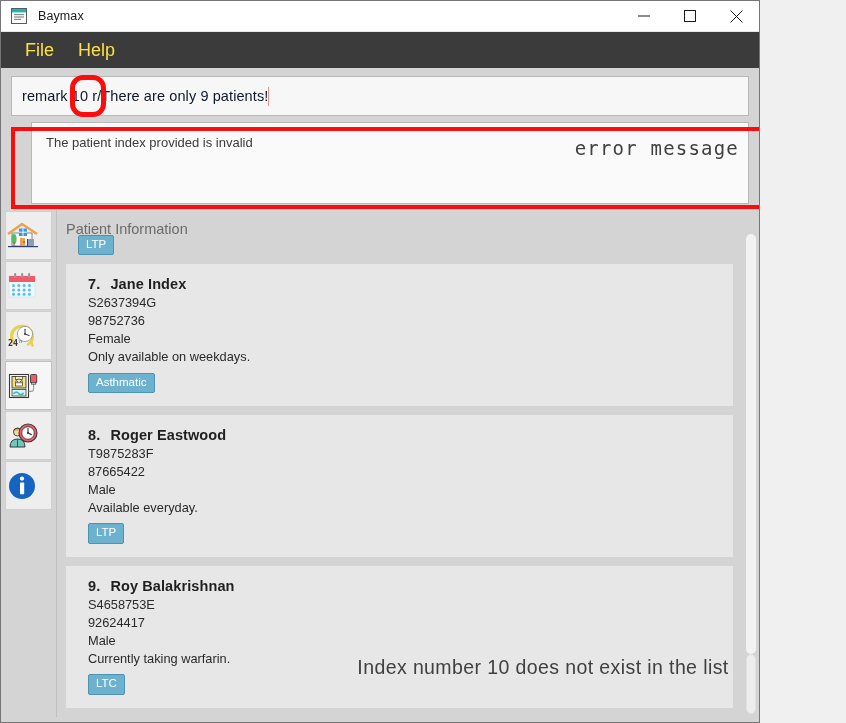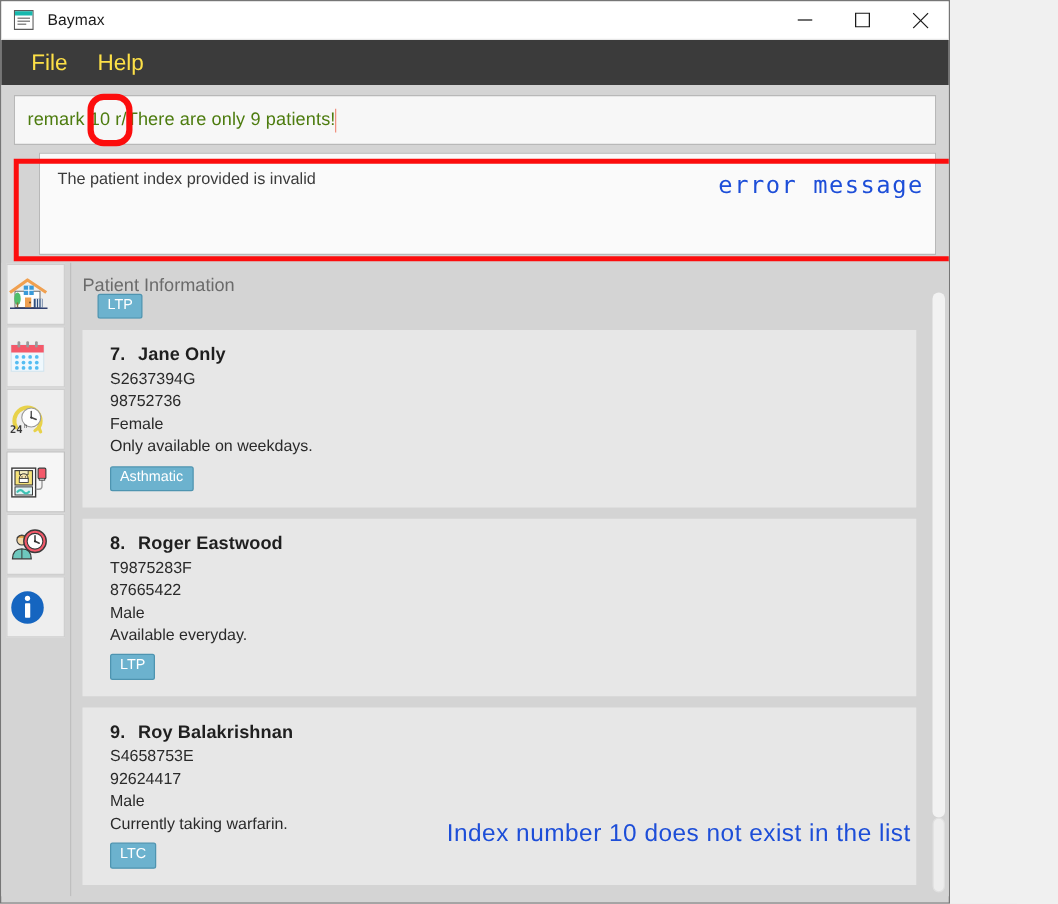--- a/index.html
+++ b/index.html
@@ -77,21 +77,21 @@
     height: 40px;
     background: #f7f7f7;
     border: 1px solid #b8b8b8;
     display: flex;
     align-items: center;
     padding: 0 10px;
     position: relative;
   }
   #command-text {
     font-size: 14.5px;
-    color: #4d7c0f;
+    color: #0f172a;
     white-space: pre;
     letter-spacing: .1px;
   }
   #command-caret {
     width: 1px;
     height: 19px;
     background: #f0917f;
     margin-left: 0px;
   }
 
@@ -131,21 +131,21 @@
     top: 74px;
     width: 36px;
     height: 42px;
     border: 5px solid #fc0d0d;
     border-radius: 13px;
     z-index: 45;
     pointer-events: none;
   }
   .anno-label {
     position: absolute;
-    color: #1d4ed8;
+    color: #404040;
     font-family: "DejaVu Sans Mono", monospace;
     z-index: 50;
     pointer-events: none;
   }
   #anno-error-label {
     right: 20px;
     top: 136px;
     font-size: 19px;
     letter-spacing: 1.2px;
   }
@@ -457,21 +457,21 @@
       <div id="content-inner">
         <div id="panel-title">Patient Information</div>
 
         <div id="clipped-badge-row">
           <span class="badge">LTP</span>
         </div>
 
         <div class="patient-card">
           <div class="p-name">
             <span class="p-idx">7.</span>
-            <span>Jane Only</span>
+            <span>Jane Index</span>
           </div>
           <div class="p-line">S2637394G</div>
           <div class="p-line">98752736</div>
           <div class="p-line">Female</div>
           <div class="p-line">Only available on weekdays.</div>
           <div class="p-tags">
             <span class="badge">Asthmatic</span>
           </div>
         </div>
 

